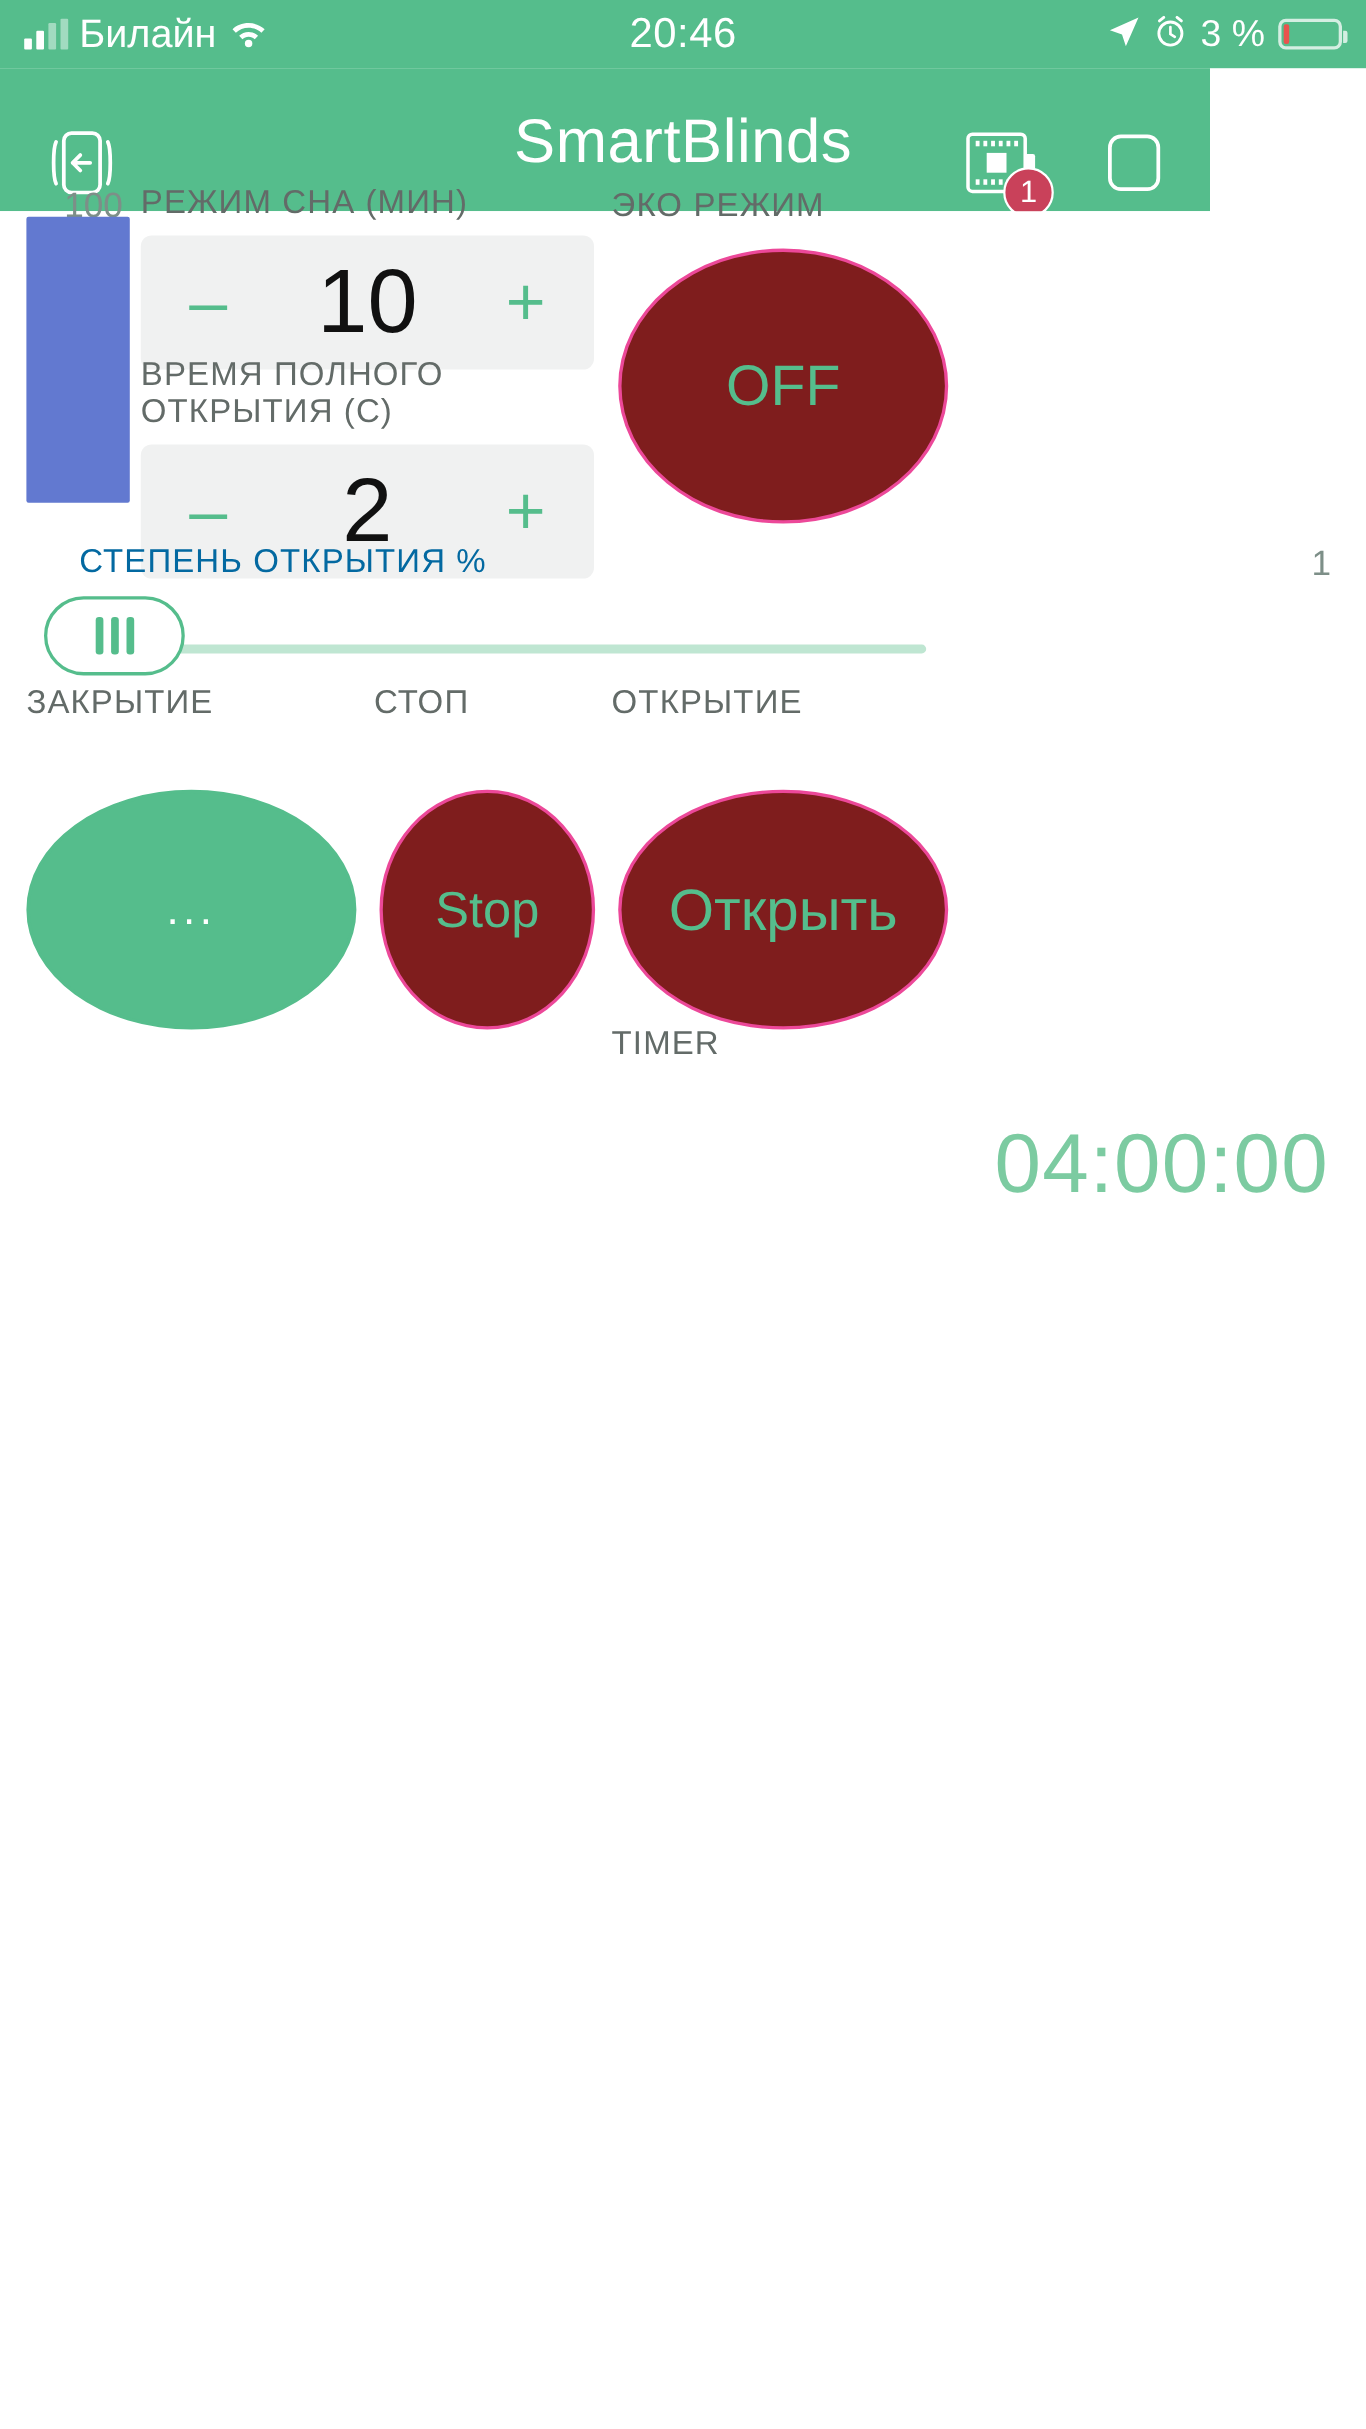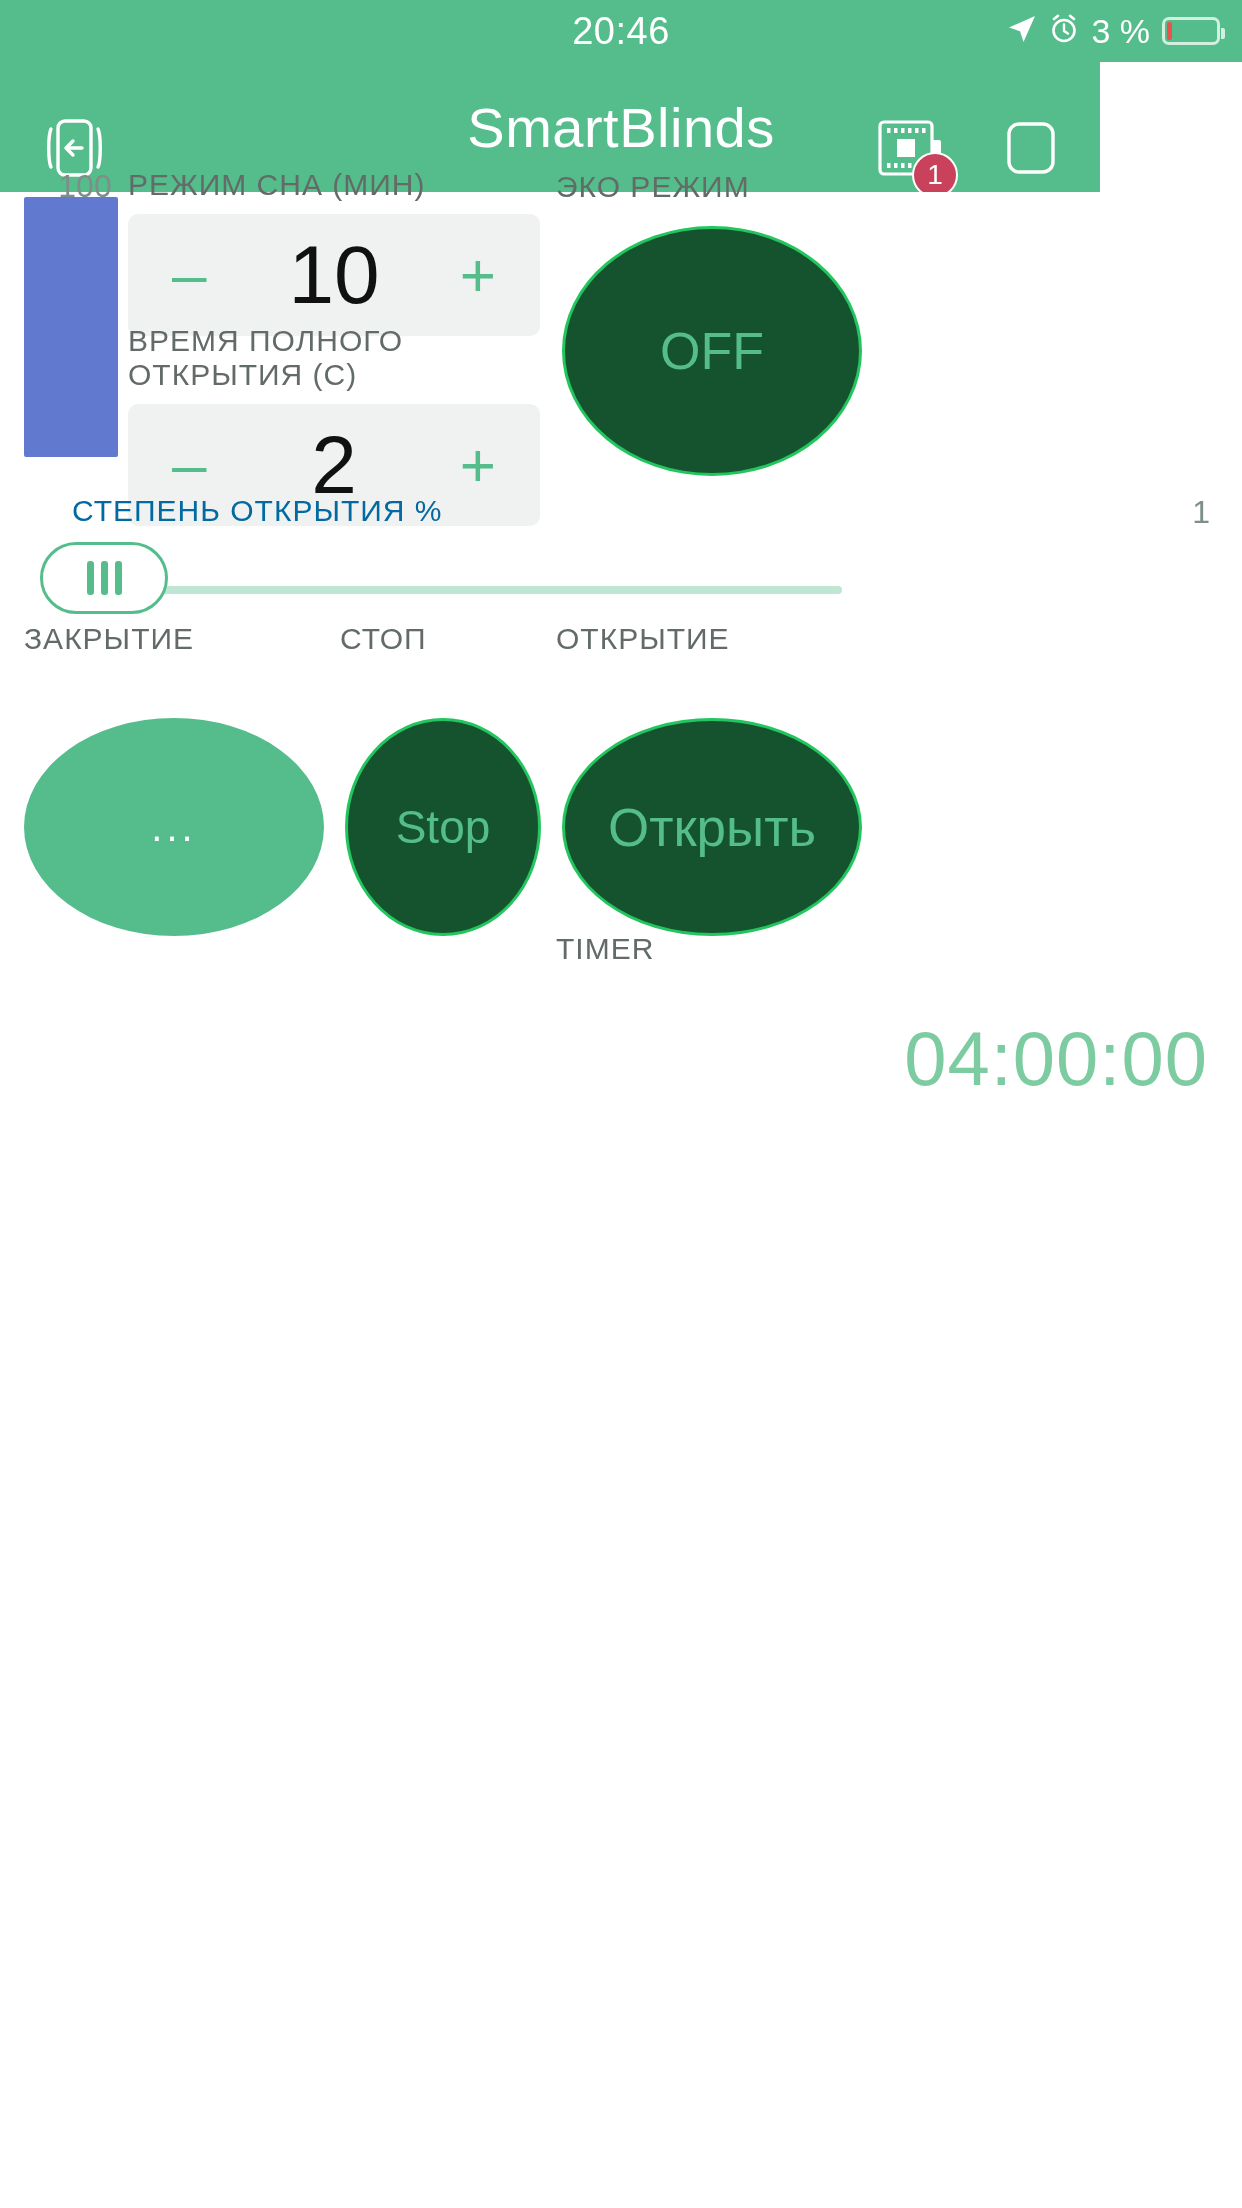--- a/index.html
+++ b/index.html
@@ -84,23 +84,23 @@
     position:absolute; left:0; width:100%; text-align:center;
     font-size:82px; color:#111; font-weight:300; line-height:122px;
     pointer-events:none;
   }
   .stepper-inner { position:relative; width:100%; display:flex;
                    align-items:center; justify-content:space-between; }
 
   .eco-block { position:absolute; left:556px; top:-22px; width:660px; }
   .eco-block .field-label { display:block; margin-bottom:22px; }
   .pill-btn {
-    border:3px solid #22c55e; border-radius:50%/50%;
-    display:flex; align-items:center; justify-content:center;
-    color:#55bd8c; background:#14532d;
+    border:3px solid #ec4899; border-radius:50%/50%;
+    display:flex; align-items:center; justify-content:center;
+    color:#55bd8c; background:#7f1d1d;
   }
   .eco-btn { width:300px; height:250px; border-radius:150px/125px; font-size:52px; }
 
   .slider-row { position:absolute; left:0; top:302px; width:1242px; }
   .slider-label { position:absolute; left:24px; top:0; font-size:30px; color:#0369a1; letter-spacing:1px;margin-left:48px; }
   .slider-value { position:absolute; right:32px; top:0; font-size:32px; color:#7d8f88; }
   .slider-track {
     position:absolute; left:90px; top:92px; width:752px; height:8px;
     background:#bfe6d2; border-radius:4px;
   }
@@ -129,20 +129,36 @@
     margin-top:49px; text-align:right; padding-right:34px;
     font-size:76px; color:#7ccba1; font-weight:300; letter-spacing:1px;
   }
 </style>
 </head>
 <body>
 
 <div class="screen">
 
   <div class="statusbar">
+    <div class="sb-left">
+      <span class="bars">
+          <i></i>
+          <i></i>
+          <i></i>
+          <i></i>
+        </span>
+      <span class="carrier">Билайн</span>
+      <span>
+        <svg width="38" height="30" viewBox="0 0 38 30">
+            <path d="M19 7c6 0 11 2.2 14.6 5.6l-3 3.2C27.6 13 23.5 11.3 19 11.3S10.4 13 7.4 15.8l-3-3.2C8 9.2 13 7 19 7z" fill="#fff"></path>
+            <path d="M19 15c3.4 0 6.4 1.3 8.6 3.4l-3 3.2C23.2 20.3 21.2 19.4 19 19.4s-4.2.9-5.6 2.2l-3-3.2C12.6 16.3 15.6 15 19 15z" fill="#fff"></path>
+            <circle cx="19" cy="25.6" r="3.4" fill="#fff"></circle>
+          </svg>
+      </span>
+    </div>
     <div class="sb-center">
       <span class="sb-time">20:46</span>
     </div>
     <div class="sb-right">
       <span>
         <svg width="30" height="30" viewBox="0 0 30 30">
             <path d="M28 2 2 13.5l11 3.8L16.5 28z" fill="#fff"></path>
           </svg>
       </span>
       <span>

